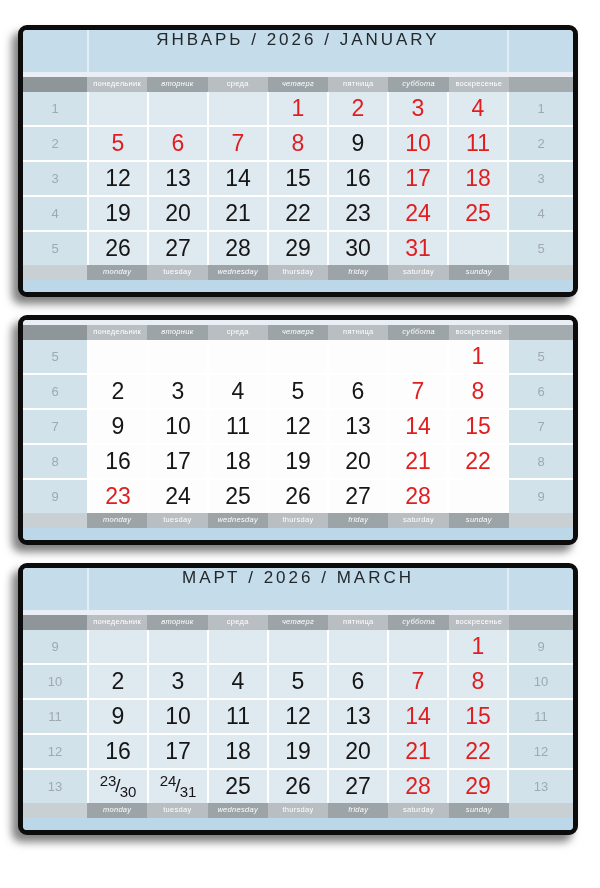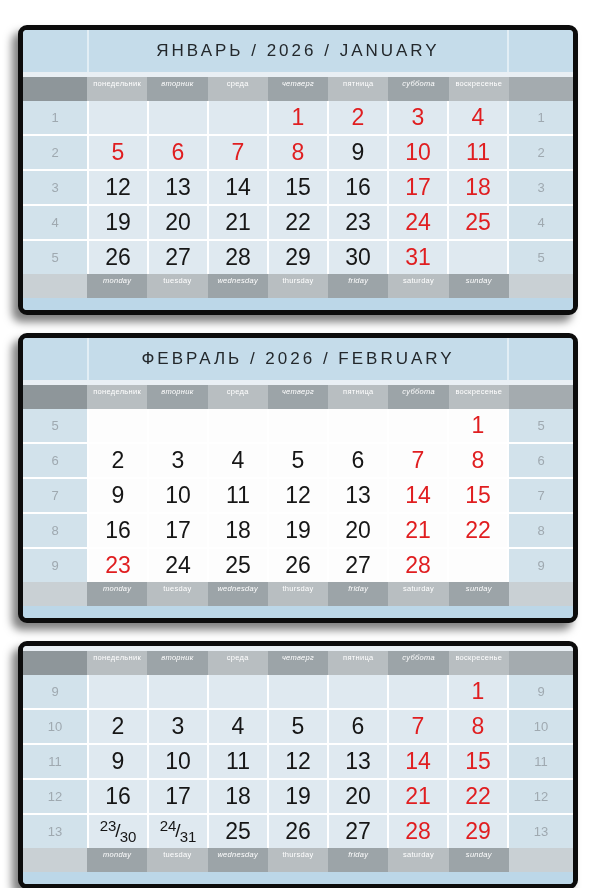--- a/index.html
+++ b/index.html
@@ -12,36 +12,36 @@
     width:550px;
     border:5px solid var(--border,#0c0c0c);
     border-radius:9px;
     box-shadow:-6px 7px 8px rgba(0,0,0,.5);
     overflow:hidden;
     background:var(--header-bg,#c5dcea);
   }
   .header{
     position:relative;height:42px;
     background:var(--header-bg,#c5dcea);
-    display:flex;align-items:center;justify-content:center;
+    display:flex;justify-content:center;
   }
   .header::before,.header::after{
     content:"";position:absolute;top:0;bottom:0;width:2px;
     background:rgba(255,255,255,.5);
   }
   .header::before{left:64px;}
   .header::after{right:64px;}
   .title{
     margin:0;font-size:17px;font-weight:400;letter-spacing:3px;
     color:var(--title,#23282c);white-space:nowrap;
   }
   .substrip{height:5px;background:var(--strip,#e9eff4);}
   .bar{
     display:grid;grid-template-columns:64px repeat(7,1fr) 64px;
-    height:24px;line-height:13px;
+    height:15px;line-height:13px;
   }
   .seg{
     font-size:7.5px;letter-spacing:.3px;color:#ffffff;
     text-align:center;overflow:hidden;white-space:nowrap;
   }
   .seg-dark{background:var(--bar-dark,#9ca4a8);font-style:italic;}
   .seg-light{background:var(--bar-light,#b8bec1);}
   .outer-left-top{background:var(--bar-left-top,#8e969a);}
   .outer-right-top{background:var(--bar-right-top,#a4abaf);}
   .outer-bottom{background:var(--bar-outer-bottom,#c9d0d4);}
@@ -143,23 +143,20 @@
         <div class="seg seg-light">thursday</div>
         <div class="seg seg-dark">friday</div>
         <div class="seg seg-light">saturday</div>
         <div class="seg seg-dark">sunday</div>
         <div class="seg outer-bottom"></div>
       </div>
     <div class="footer"></div>
   </section>
 
   <section class="block" style="--cell-bg: #fdfdfd;">
-    <div class="header">
-      <h1 class="title">ФЕВРАЛЬ  /  2026  /  FEBRUARY</h1>
-    </div>
     <div class="substrip"></div>
     <div class="bar top-bar">
         <div class="seg outer-left-top"></div>
         <div class="seg seg-light">понедельник</div>
         <div class="seg seg-dark">вторник</div>
         <div class="seg seg-light">среда</div>
         <div class="seg seg-dark">четверг</div>
         <div class="seg seg-light">пятница</div>
         <div class="seg seg-dark">суббота</div>
         <div class="seg seg-light">воскресенье</div>
@@ -220,20 +217,23 @@
         <div class="seg seg-light">thursday</div>
         <div class="seg seg-dark">friday</div>
         <div class="seg seg-light">saturday</div>
         <div class="seg seg-dark">sunday</div>
         <div class="seg outer-bottom"></div>
       </div>
     <div class="footer"></div>
   </section>
 
   <section class="block" style="--cell-bg: #dfe9f0;">
+    <div class="header">
+      <h1 class="title">МАРТ  /  2026  /  MARCH</h1>
+    </div>
     <div class="substrip"></div>
     <div class="bar top-bar">
         <div class="seg outer-left-top"></div>
         <div class="seg seg-light">понедельник</div>
         <div class="seg seg-dark">вторник</div>
         <div class="seg seg-light">среда</div>
         <div class="seg seg-dark">четверг</div>
         <div class="seg seg-light">пятница</div>
         <div class="seg seg-dark">суббота</div>
         <div class="seg seg-light">воскресенье</div>

